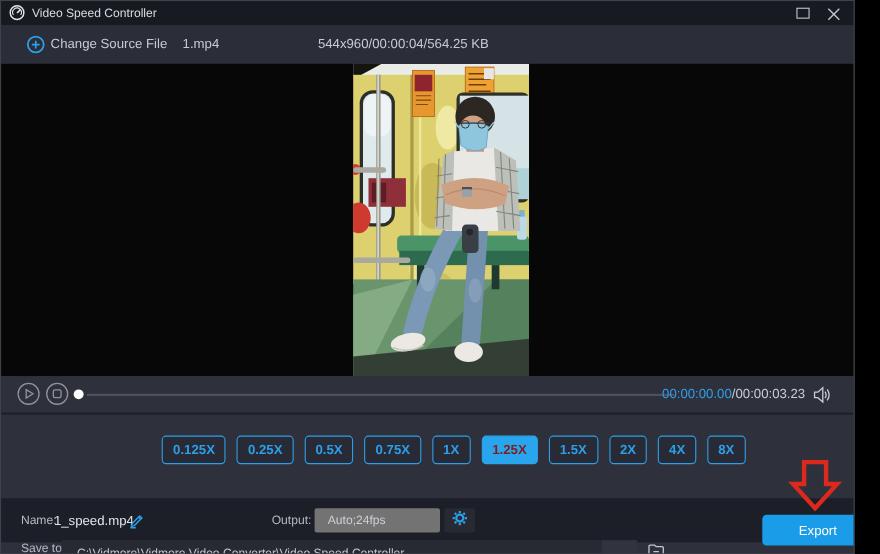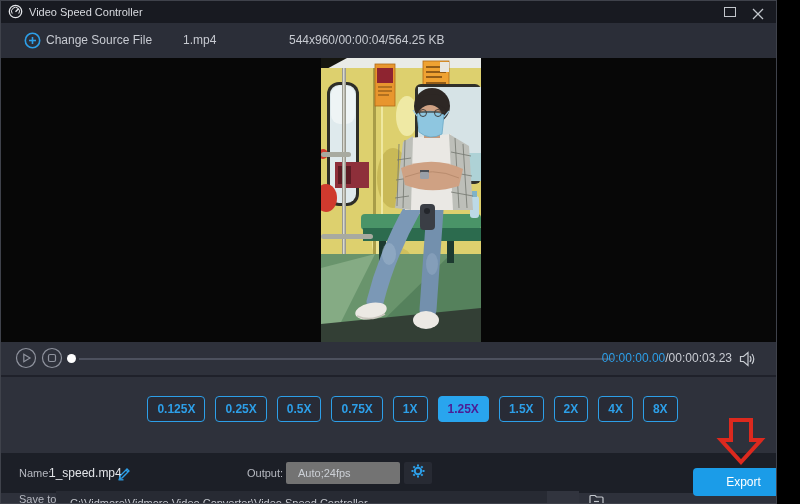--- a/index.html
+++ b/index.html
@@ -11,21 +11,21 @@
   
   .titlebar{ position:absolute; top:0; left:0; width:100%; height:22px; background:#181a21; }
   .app-icon{ position:absolute; left:7px; top:3px; }
   .title{ position:absolute; left:28px; top:0; line-height:22px; font-size:11px; color:#d9dbe0; }
   .win-max{ position:absolute; right:40px; top:6px; width:12px; height:10px; border:1px solid #c2c6cc; cursor:pointer; }
   .win-close{ position:absolute; right:12px; top:5px; cursor:pointer; }
   
   .toolbar{ position:absolute; top:22px; left:0; width:100%; height:35px; background:#2b2e38; }
   .plus-btn{ position:absolute; left:23px; top:9px; cursor:pointer; }
   .src-label{ position:absolute; left:45px; top:0; line-height:35px; font-size:12px; color:#c7cad1; cursor:pointer;text-align:right; }
-  .file-name{ position:absolute; left:182px; top:0; line-height:35px; font-size:12px; color:#c7cad1; }
+  .file-name{ position:absolute; left:165px; top:0; line-height:35px; font-size:12px; color:#c7cad1; }
   .file-info{ position:absolute; left:288px; top:0; line-height:35px; font-size:12px; color:#c7cad1; }
   
   .stage{ position:absolute; top:57px; left:0; width:100%; height:284px; background:#070707; }
   .videoframe{ position:absolute; left:320px; top:0; width:160px; height:284px; }
   
   .playerbar{ position:absolute; top:341px; left:0; width:100%; height:33px; background:#2e313b; }
   .pbtn{ position:absolute; top:5px; cursor:pointer; }
   .play-btn{ left:14px; } .stop-btn{ left:40px; }
   .track{ position:absolute; left:78px; right:163px; top:16px; height:2px; background:#4d515e; cursor:pointer; }
   .thumb{ position:absolute; left:66px; top:12px; width:9px; height:9px; border-radius:50%; background:#ffffff; cursor:pointer; }
@@ -33,21 +33,21 @@
   .time .cur{ color:#2d9fe8; } .time .tot{ color:#c9ccd3; }
   .vol{ position:absolute; right:20px; top:9px; cursor:pointer; }
   
   .speedbar{ position:absolute; top:374px; left:0; width:100%; height:78px; background:#2e313b; border-top:2px solid #1f212a; }
   .speeds{ display:flex; justify-content:center; gap:10px; padding-top:19px;margin-left:48px; }
   .speed-btn{
     min-width:30px; padding:5px 9px; text-align:center;
     font-family:"Liberation Sans",sans-serif; font-size:12px; font-weight:bold;
     color:#2d9fe8; background:#282b36; border:1px solid #2d9fe8; border-radius:4px; cursor:pointer;
   }
-  .speed-btn.selected{ background:#29a5ee; border-color:#29a5ee; color:#4c1d95;text-align:right; }
+  .speed-btn.selected{ background:#29a5ee; border-color:#29a5ee; color:#7f1d1d;text-align:right; }
   
   .footer{ position:absolute; top:452px; left:0; width:100%; height:40px; background:#1c1f27; }
   .name-label{ position:absolute; left:18px; top:0; line-height:40px; font-size:11px; color:#b6b9c1; }
   .name-value{ position:absolute; left:48px; top:0; line-height:40px; font-size:12px; color:#e2e4e8; }
   .edit-icon{ position:absolute; left:116px; top:13px; cursor:pointer; }
   .output-label{ position:absolute; left:246px; top:0; line-height:40px; font-size:11px; color:#b6b9c1; }
   .output-input{ position:absolute; left:285px; top:9px; width:114px; height:22px; background:#737373;
     border:none; border-radius:2px; color:#ccd0d6; font-size:11px; line-height:22px; padding-left:12px; }
   .gear-btn{ position:absolute; left:403px; top:9px; width:28px; height:22px; background:#272a33;
     border-radius:2px; cursor:pointer; display:flex; align-items:center; justify-content:center; }

